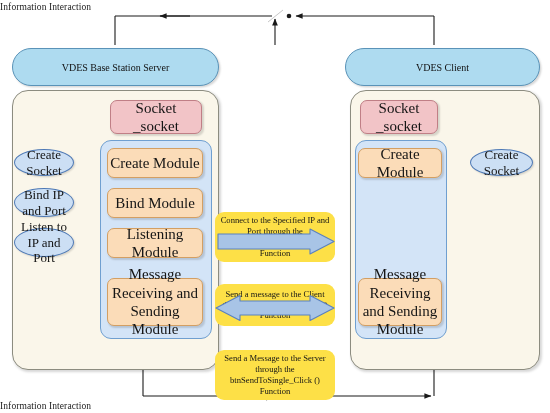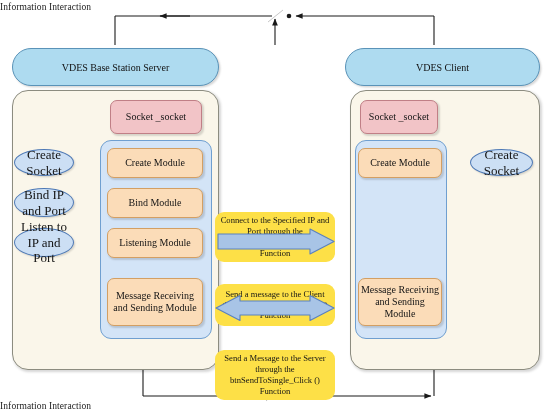--- a/index.html
+++ b/index.html
@@ -58,21 +58,21 @@
     border-radius: 11px;
   }
 
   
   .node {
     position: absolute;
     display: flex;
     align-items: center;
     justify-content: center;
     text-align: center;
-    font-size: 10px;
+    font-size: 15px;
     color: #151515;
     line-height: 1.22;
     box-sizing: border-box;
   }
   .node-socket {
     background: #f2c4c7;
     border: 1.1px solid #c07f86;
     border-radius: 7px;
     box-shadow: 1.2px 1.2px 1.8px rgba(0,0,0,0.14);
   }

